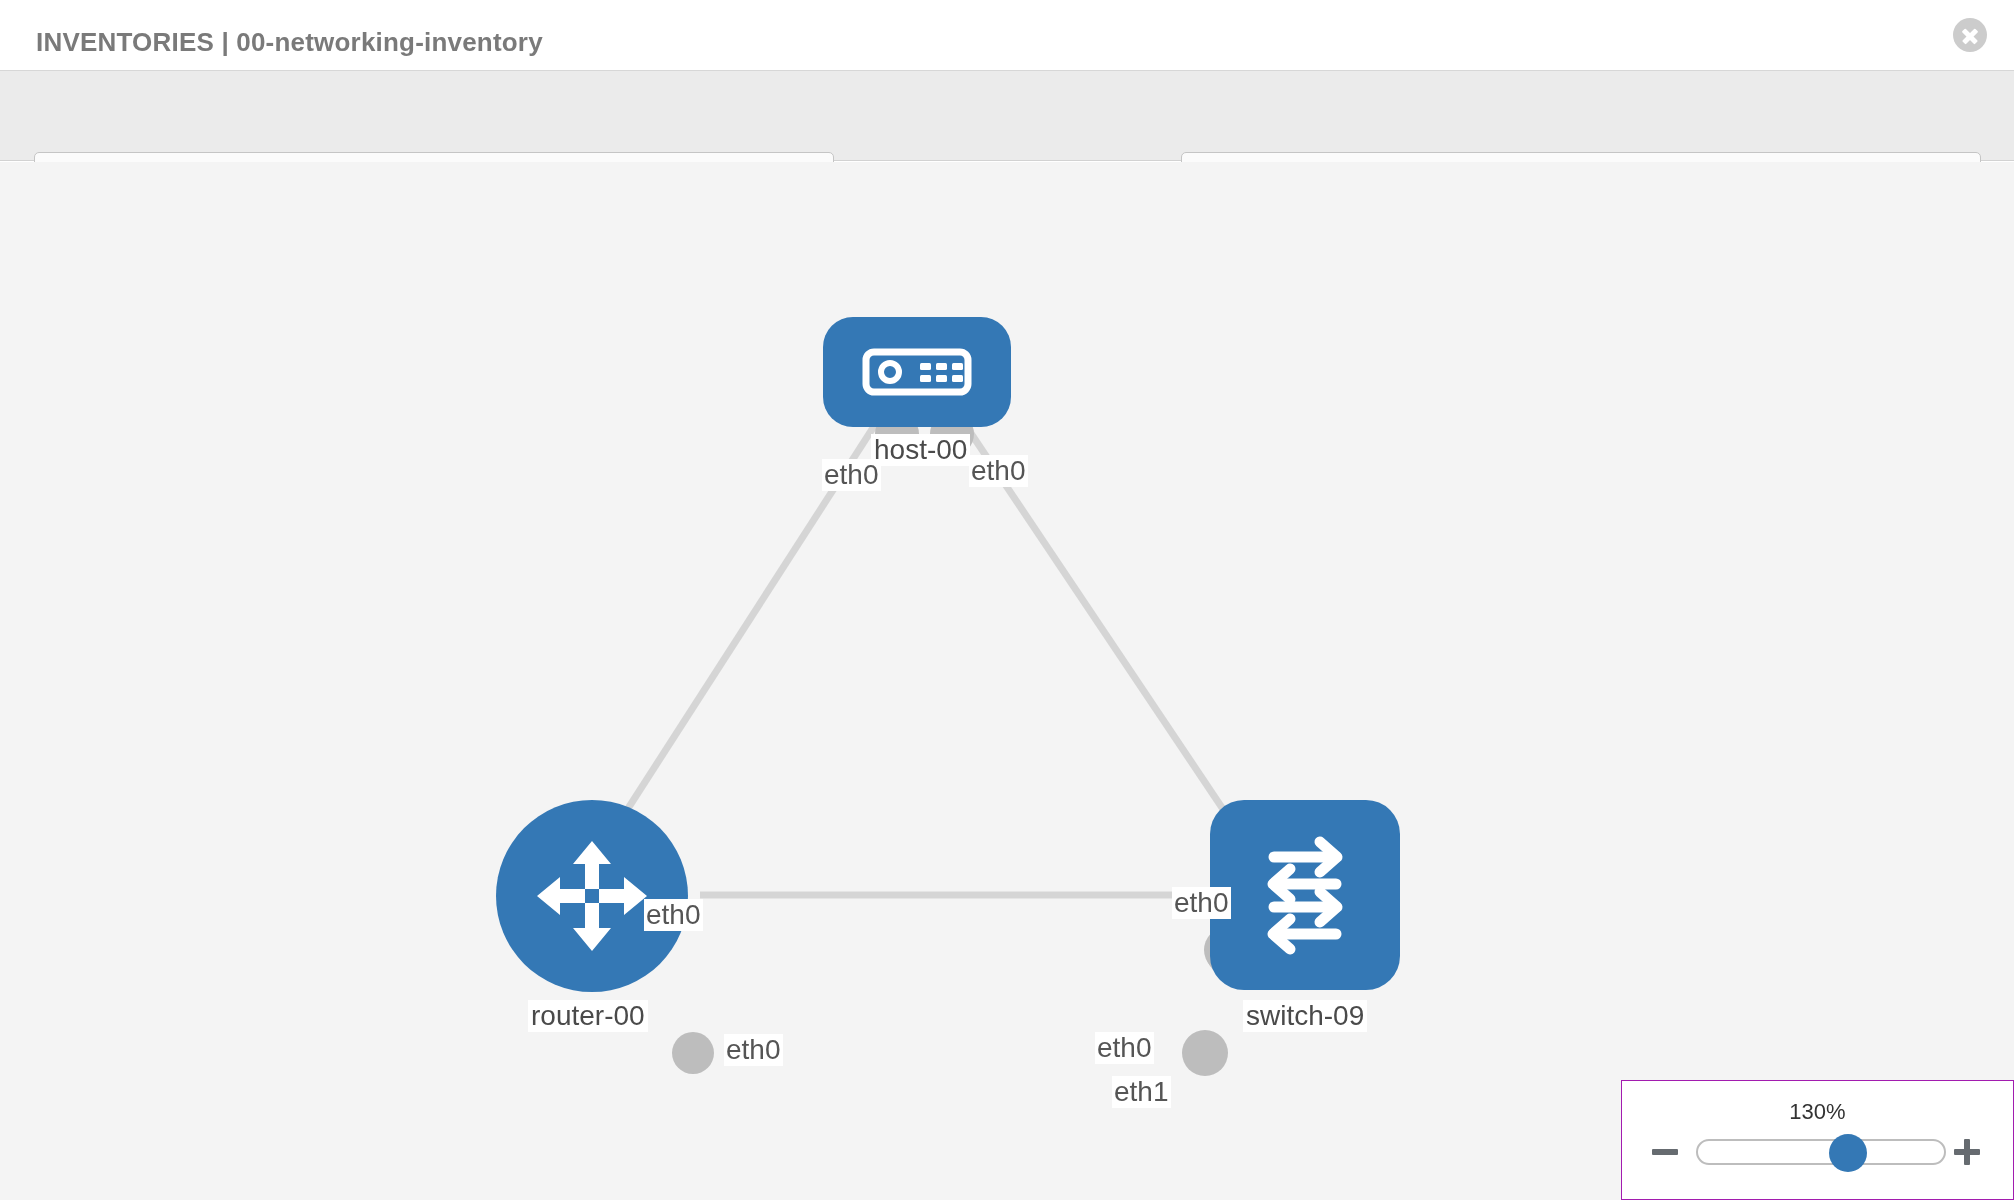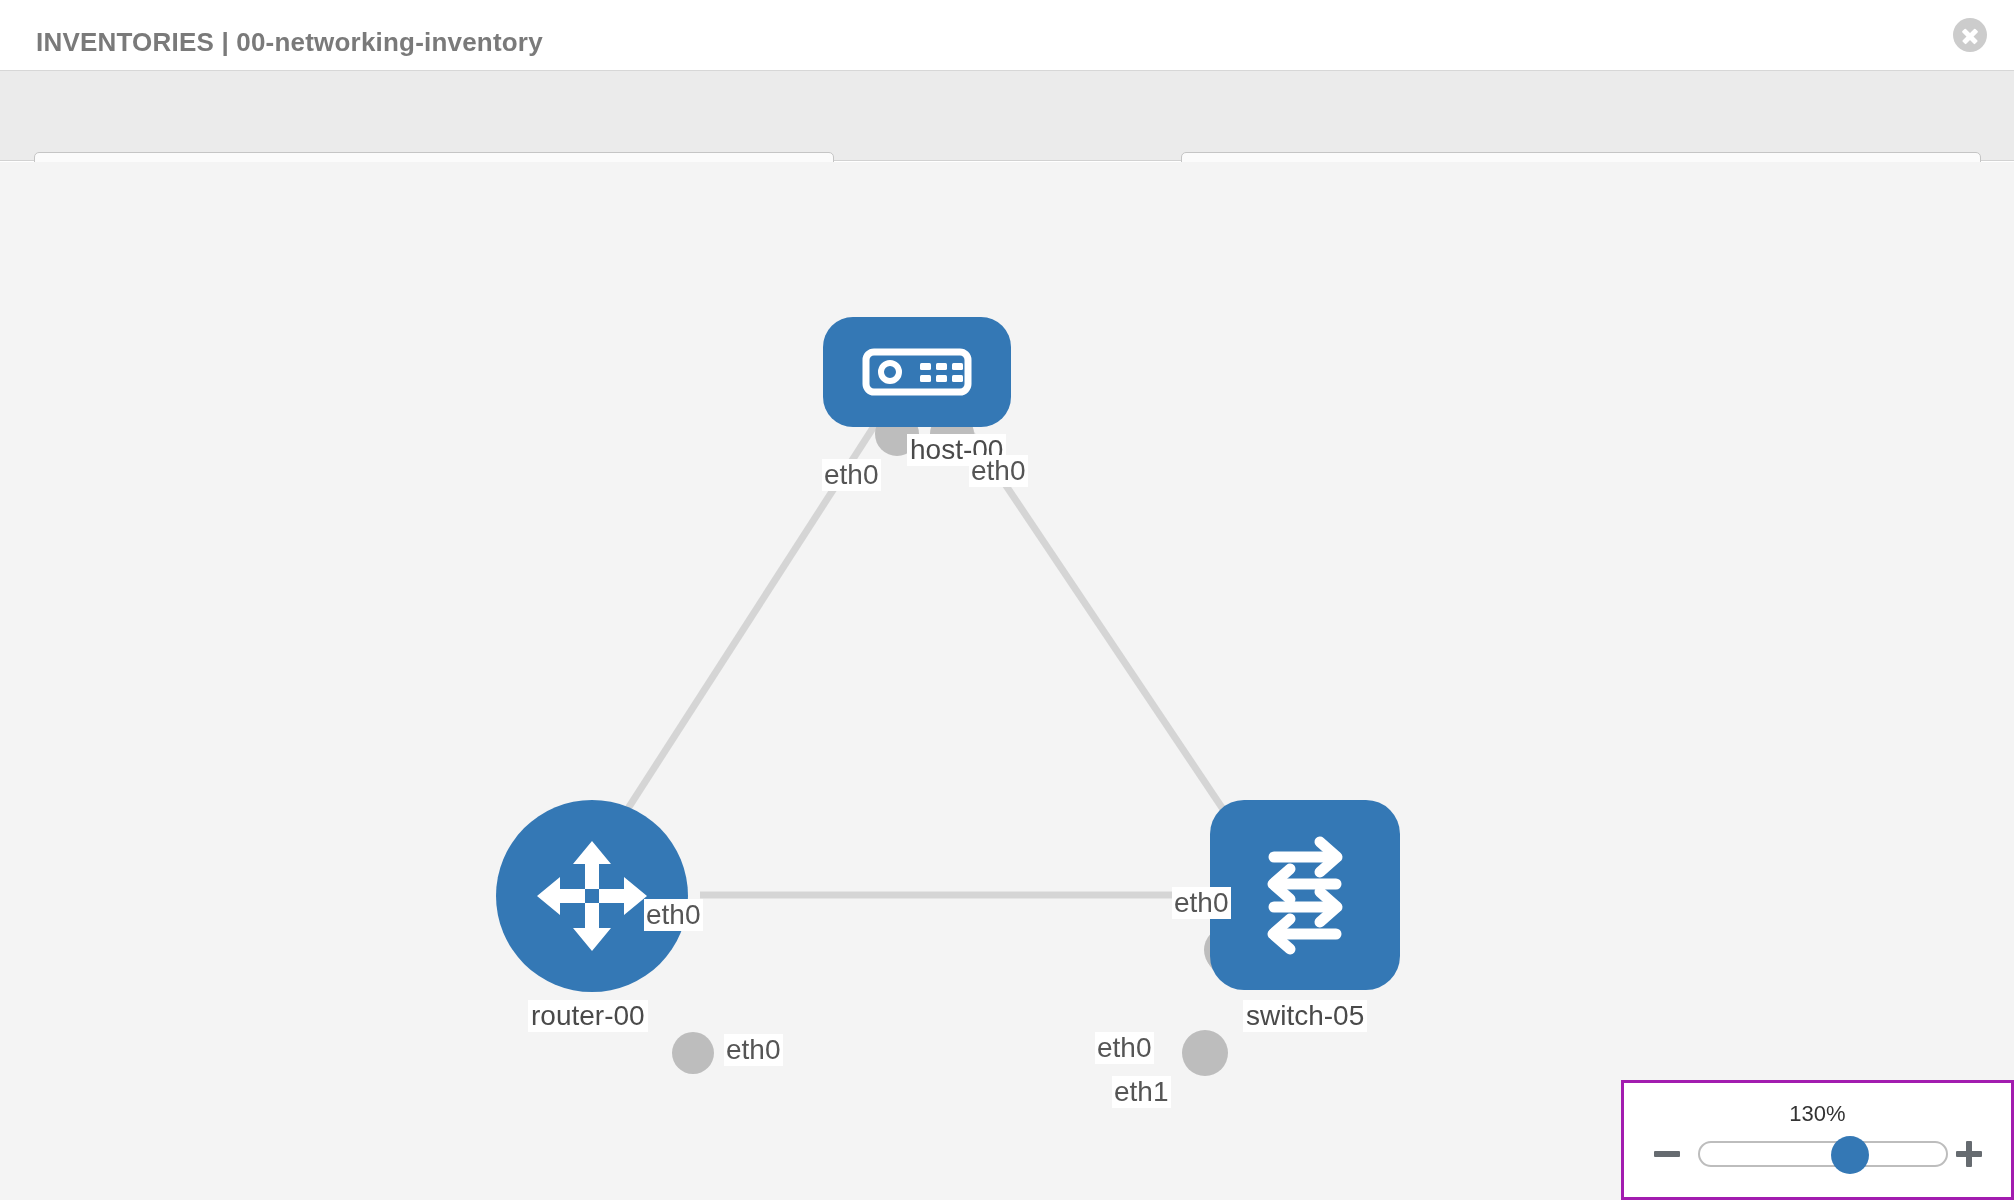--- a/index.html
+++ b/index.html
@@ -121,21 +121,21 @@
     position: absolute;
     background: #bdbdbd;
     border-radius: 50%;
   }
 
   
   .zoom-panel {
     position: absolute; left: 1621px; top: 1080px;
     width: 393px; height: 120px;
     background: #ffffff;
-    border: 3px solid #a21caf;
+    border: 1px solid #a21caf;
   }
   .zoom-value {
     position: absolute; top: 18px; left: 0; width: 100%;
     text-align: center; font-size: 22px; color: #333333;
   }
   .zoom-minus, .zoom-plus {
     position: absolute; top: 56px;
     width: 30px; height: 30px; cursor: pointer;
   }
   .zoom-minus { left: 28px; }
@@ -220,21 +220,21 @@
           <rect x="58" y="19" width="11" height="7" rx="1.5"></rect>
           <rect x="74" y="19" width="11" height="7" rx="1.5"></rect>
           <rect x="90" y="19" width="11" height="7" rx="1.5"></rect>
           <rect x="58" y="31" width="11" height="7" rx="1.5"></rect>
           <rect x="74" y="31" width="11" height="7" rx="1.5"></rect>
           <rect x="90" y="31" width="11" height="7" rx="1.5"></rect>
         </g>
       </svg>
     </div>
   </div>
-  <div class="node-label" style="left:871px; top:272px;margin-left:36px;">host-00</div>
+  <div class="node-label" style="left:871px; top:272px;">host-00</div>
   <div class="edge-label" style="left:822px; top:297px;">eth0</div>
   <div class="edge-label" style="left:969px; top:293px;">eth0</div>
 
   <div class="node" id="router-node">
     <div class="node-shape">
       <svg width="118" height="118" viewBox="0 0 118 118">
         <g fill="#ffffff">
           <path d="M59 4 L78 27 H66 V52 H52 V27 H40 Z"></path>
           <path d="M59 114 L78 91 H66 V66 H52 V91 H40 Z"></path>
           <path d="M4 59 L27 40 V52 H52 V66 H27 V78 Z"></path>
@@ -256,21 +256,21 @@
           <path d="M92 50 H30"></path>
           <path d="M46 35 L29 50 L46 65"></path>
           <path d="M30 73 H92"></path>
           <path d="M76 58 L93 73 L76 88"></path>
           <path d="M92 100 H30"></path>
           <path d="M46 85 L29 100 L46 115"></path>
         </g>
       </svg>
     </div>
   </div>
-  <div class="node-label" style="left:1243px; top:838px;">switch-05</div>
+  <div class="node-label" style="left:1243px; top:838px;">switch-09</div>
   <div class="edge-label" style="left:1172px; top:725px;">eth0</div>
   <div class="edge-label" style="left:1095px; top:870px;">eth0</div>
   <div class="edge-label" style="left:1112px; top:914px;">eth1</div>
 
 </div>
 
 <div class="zoom-panel">
   <div class="zoom-value">130%</div>
   <div class="zoom-minus"></div>
   <div class="zoom-track">

